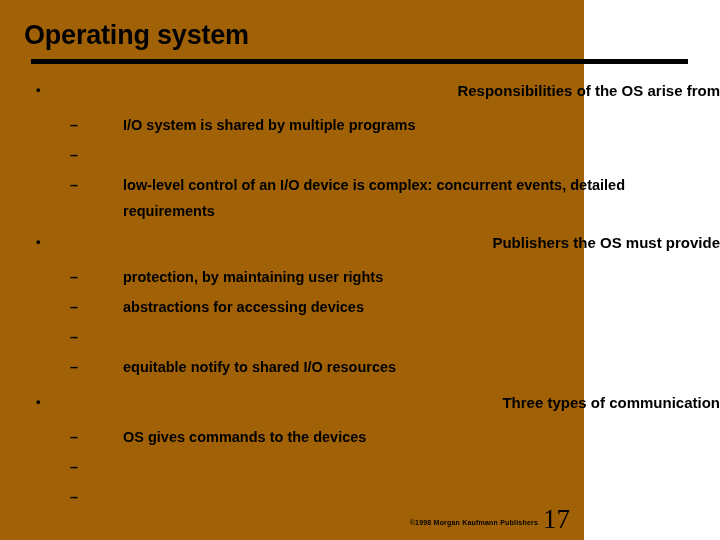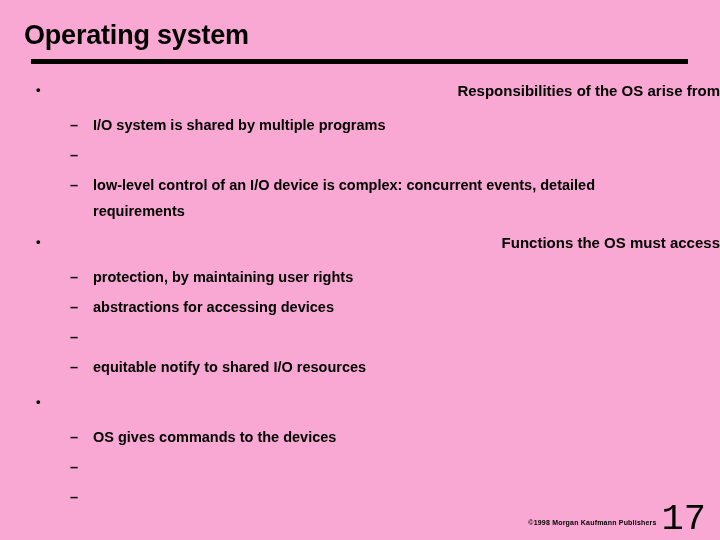--- a/index.html
+++ b/index.html
@@ -11,23 +11,23 @@
     width: 720px;
     height: 540px;
     overflow: hidden;
     font-family: "Liberation Sans", sans-serif;
     color: #000000;
     -webkit-font-smoothing: none;
   }
 
   .slide {
     position: relative;
-    width: 720px;
+    width: 584px;
     height: 540px;
-    background: #f9a8d4;
+    background: #a16207;
   }
 
   
   .slide-title {
     position: absolute;
     left: 24px;
     top: 20px;
     font-size: 27px;
     font-weight: bold;
     letter-spacing: -0.2px;
@@ -91,20 +91,21 @@
     line-height: 26px;
   }
   .lvl2 .marker {
     width: 23px;
     flex: 0 0 23px;
     line-height: 26px;
   }
   .lvl2 .txt {
     flex: 0 1 auto;
     max-width: 586px;
+    margin-left: 30px;
   }
 
   .grp-gap-1 { height: 2px; }
   .grp-gap-2 { height: 8px; }
   .grp-gap-3 { height: 8px; }
 
   
   .footer {
     position: absolute;
     right: 14px;
@@ -115,22 +116,22 @@
   }
   .copyright {
     font-size: 7px;
     font-weight: bold;
     line-height: 10px;
     letter-spacing: 0.2px;
     white-space: nowrap;
     padding-bottom: 6px;
   }
   .page-num {
-    font-family: Liberation Mono, monospace;
-    font-size: 37px;
+    font-family: Liberation Serif, serif;
+    font-size: 27px;
     line-height: 29px;
     font-weight: normal;
   }
 </style>
 </head>
 <body>
 
 <div class="slide">
 
   <div class="slide-title">Operating system</div>
@@ -152,21 +153,21 @@
     </div>
     <div class="bullet-row lvl2">
       <div class="marker">–</div>
       <div class="txt">low-level control of an I/O device is complex: concurrent events, detailed requirements</div>
     </div>
 
     <div class="grp-gap-2"></div>
 
     <div class="bullet-row lvl1">
       <div class="marker"><span>•</span></div>
-      <div class="txt">Functions the OS must access</div>
+      <div class="txt">Publishers the OS must provide</div>
     </div>
     <div class="grp-gap-1"></div>
     <div class="bullet-row lvl2">
       <div class="marker">–</div>
       <div class="txt">protection, by maintaining user rights</div>
     </div>
     <div class="bullet-row lvl2">
       <div class="marker">–</div>
       <div class="txt">abstractions for accessing devices</div>
     </div>
@@ -175,20 +176,21 @@
     </div>
     <div class="bullet-row lvl2">
       <div class="marker">–</div>
       <div class="txt">equitable notify to shared I/O resources</div>
     </div>
 
     <div class="grp-gap-3"></div>
 
     <div class="bullet-row lvl1">
       <div class="marker"><span>•</span></div>
+      <div class="txt">Three types of communication</div>
     </div>
     <div class="grp-gap-1"></div>
     <div class="bullet-row lvl2">
       <div class="marker">–</div>
       <div class="txt">OS gives commands to the devices</div>
     </div>
     <div class="bullet-row lvl2">
       <div class="marker">–</div>
     </div>
     <div class="bullet-row lvl2">

